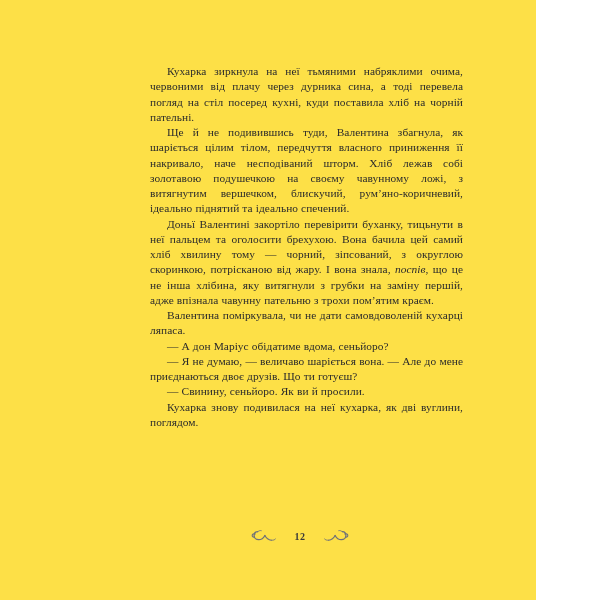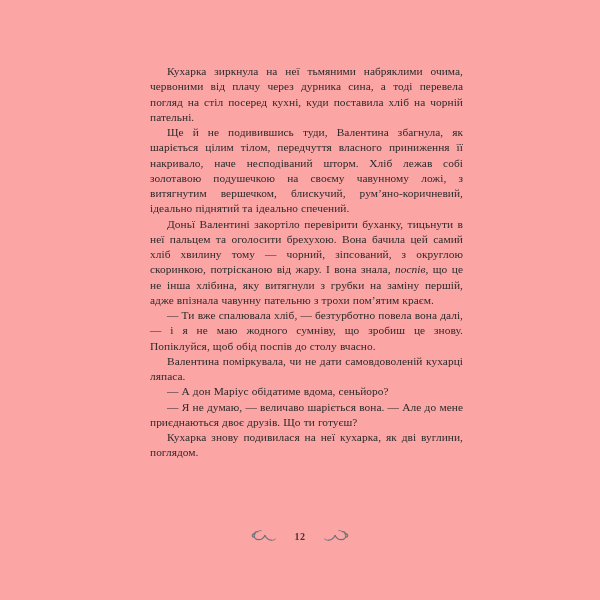--- a/index.html
+++ b/index.html
@@ -8,23 +8,23 @@
   }
   body {
     width: 600px;
     height: 600px;
     background: #ffffff;
     font-family: "Liberation Serif", "DejaVu Serif", serif;
     overflow: hidden;
   }
   .page {
     position: relative;
-    width: 600px;
+    width: 536px;
     height: 600px;
-    background: #fca5a5;
+    background: #fde047;
   }
   .text-block {
     position: absolute;
     left: 150px;
     top: 64px;
     width: 313px;
   }
   .para {
     margin: 0;
     text-indent: 17px;
@@ -70,24 +70,24 @@
 </style>
 </head>
 <body>
 
 <div class="page">
 
   <div class="text-block">
       <p class="para">Кухарка зиркнула на неї тьмяними набряклими очима, червоними від плачу через дурника сина, а тоді перевела погляд на стіл посеред кухні, куди поставила хліб на чорній пательні.</p>
       <p class="para">Ще й не подивившись туди, Валентина збагнула, як шаріється цілим тілом, передчуття власного приниження її накривало, наче несподіваний шторм. Хліб лежав собі золотавою подушечкою на своєму чавунному ложі, з витягнутим вершечком, блискучий, рум’яно-коричневий, ідеально піднятий та ідеально спечений.</p>
       <p class="para">Доньї Валентині закортіло перевірити буханку, тицьнути в неї пальцем та оголосити брехухою. Вона бачила цей самий хліб хвилину тому — чорний, зіпсований, з округлою скоринкою, потрісканою від жару. І вона знала, <em>поспів</em>, що це не інша хлібина, яку витягнули з грубки на заміну першій, адже впізнала чавунну пательню з трохи пом’ятим краєм.</p>
-      <p class="para">— Ти вже спалювала хліб, — безтурботно повела вона далі, — і я не маю жодного сумніву, що зробиш це знову. Попіклуйся, щоб обід поспів до столу вчасно.</p>
       <p class="para">Валентина поміркувала, чи не дати самовдоволеній кухарці ляпаса.</p>
       <p class="para">— А дон Маріус обідатиме вдома, сеньйоро?</p>
       <p class="para">— Я не думаю, — величаво шаріється вона. — Але до мене приєднаються двоє друзів. Що ти готуєш?</p>
+      <p class="para">— Свинину, сеньйоро. Як ви й просили.</p>
       <p class="para">Кухарка знову подивилася на неї кухарка, як дві вуглини, поглядом.</p>
     </div>
 
   <div class="folio">
     <svg class="ornament left" viewBox="0 0 34 18" fill="none" xmlns="http://www.w3.org/2000/svg" aria-hidden="true">
       <path d="M4.2 6.0c-1.6-0.6-3.0 0.2-3.0 1.5 0 1.1 1.0 1.8 2.1 1.5" stroke="currentColor" stroke-width="1.1" stroke-linecap="round"></path>
       <path d="M6.6 3.6c-2.1 0.1-3.5 1.9-3.5 3.9 0 2.4 2.0 4.2 4.6 4.2 3.1 0 5.0-2.0 6.2-4.2" stroke="currentColor" stroke-width="1.25" stroke-linecap="round"></path>
       <path d="M13.9 7.5c1.2 2.3 3.4 4.3 6.4 4.7" stroke="currentColor" stroke-width="1.1" stroke-linecap="round"></path>
       <path d="M20.3 12.2c1.9 0.2 3.3-0.3 4.1-1.2" stroke="currentColor" stroke-width="0.9" stroke-linecap="round"></path>
       <path d="M7.0 3.6c0.9-0.9 2.1-1.3 3.2-1.0" stroke="currentColor" stroke-width="0.9" stroke-linecap="round"></path>

